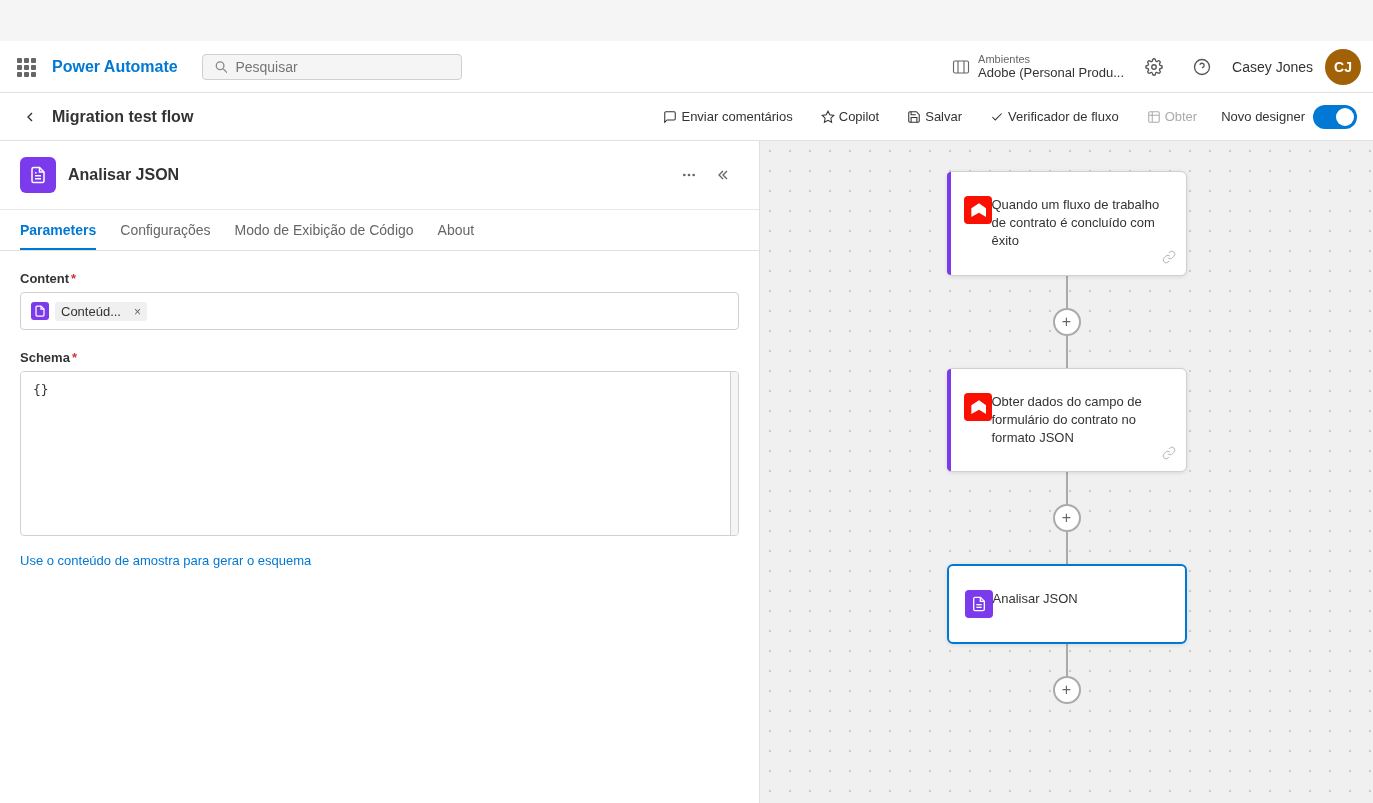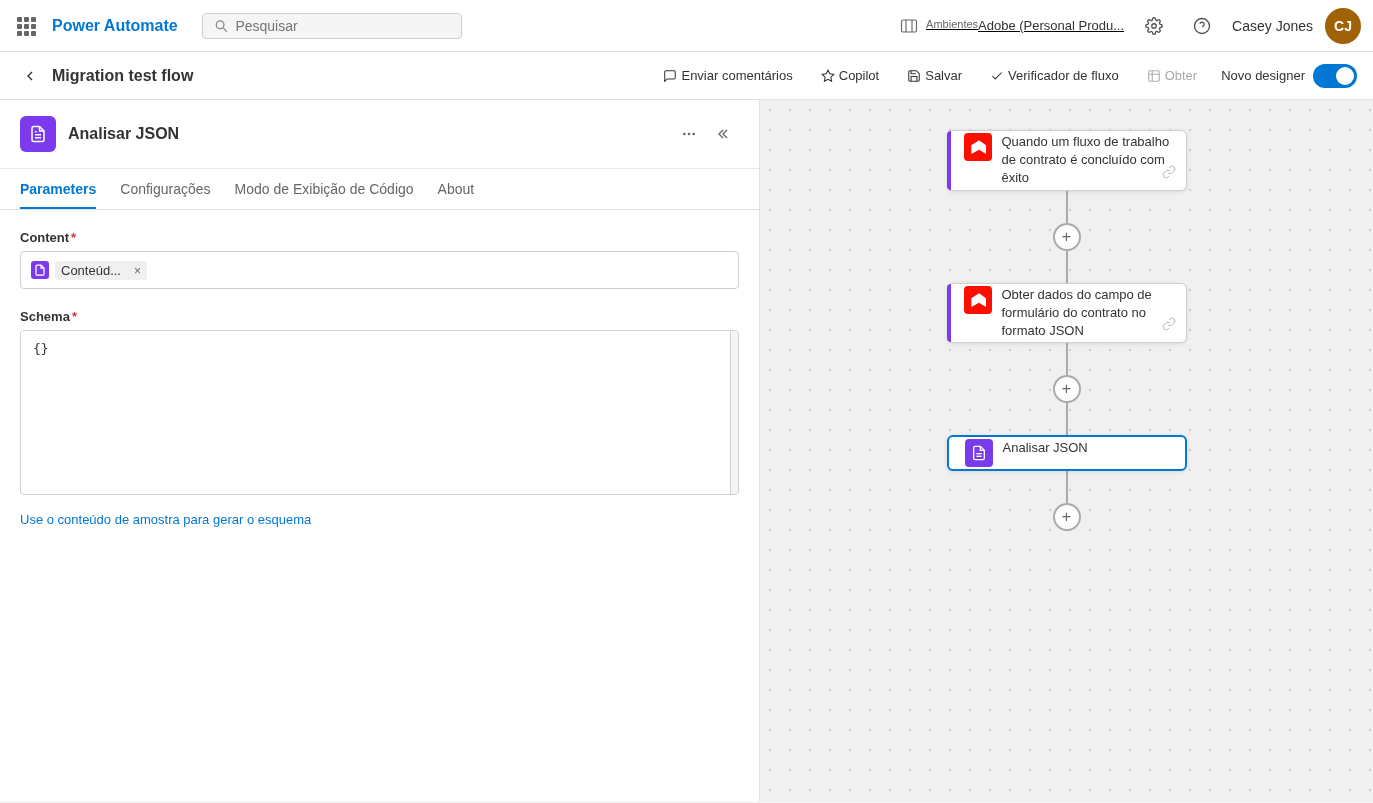--- a/index.html
+++ b/index.html
@@ -7,20 +7,21 @@
 
     
     .top-nav {
       display: flex;
       align-items: center;
       background: #ffffff;
       height: 52px;
       border-bottom: 1px solid #e0e0e0;
       padding: 0 12px;
       gap: 12px;
+      margin-top: 41px;
     }
     .nav-grid-icon {
       width: 28px; height: 28px;
       display: flex; align-items: center; justify-content: center;
       cursor: pointer;
     }
     .nav-grid-icon svg { width: 20px; height: 20px; }
     .app-title {
       font-size: 16px;
       font-weight: 600;
@@ -45,21 +46,21 @@
       font-size: 14px;
       color: #a16207;
       width: 100%;
     }
     .nav-spacer { flex: 1; }
     .nav-env {
       display: flex;
       align-items: center;
       gap: 8px;
     }
-    .nav-env-text { display: flex; flex-direction: row; text-decoration: underline; }
+    .nav-env-text { display: flex; flex-direction: column; }
     .nav-env-label { font-size: 11px; color: #666; }
     .nav-env-name { font-size: 13px; font-weight: 500; color: #333; }
     .nav-icon-btn {
       width: 36px; height: 36px;
       display: flex; align-items: center; justify-content: center;
       border-radius: 50%;
       cursor: pointer;
       color: #333;
     }
     .nav-user-name {
@@ -316,24 +317,23 @@
       flex-direction: column;
       align-items: center;
       gap: 0;
     }
 
     .flow-node {
       background: white;
       border: 1px solid #d0d0d0;
       border-radius: 6px;
       width: 240px;
-      padding: 2px 16px;
+      padding: 24px 16px;
       display: flex;
       align-items: flex-start;
-      gap: 10px;
       position: relative;
       box-shadow: 0 1px 4px rgba(0,0,0,0.1);
     }
     .flow-node.active {
       border: 2px solid #0078d4;
     }
     .flow-node-icon {
       width: 28px; height: 28px;
       background: #7c3aed;
       border-radius: 4px;

